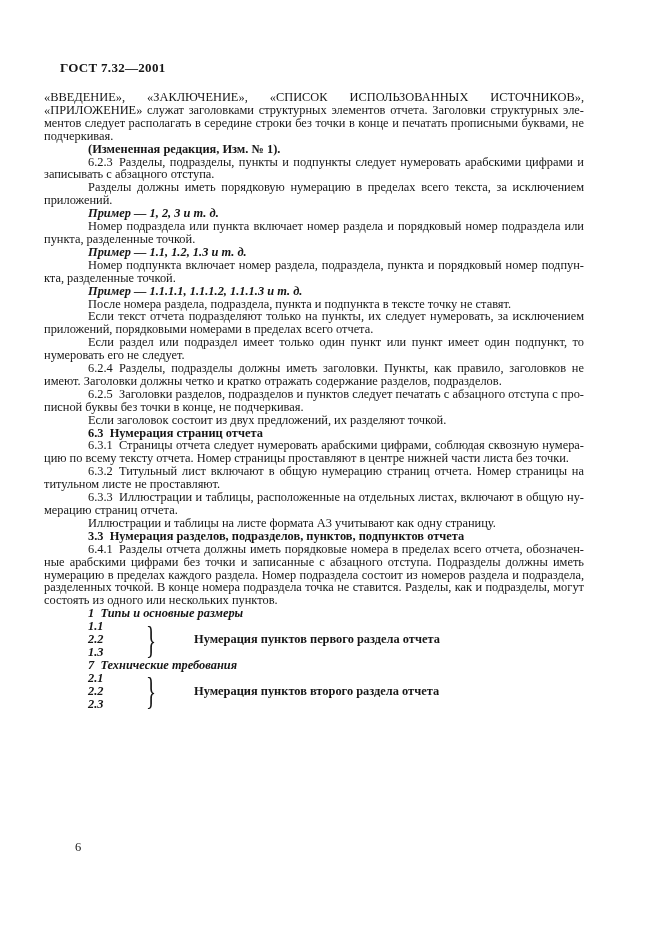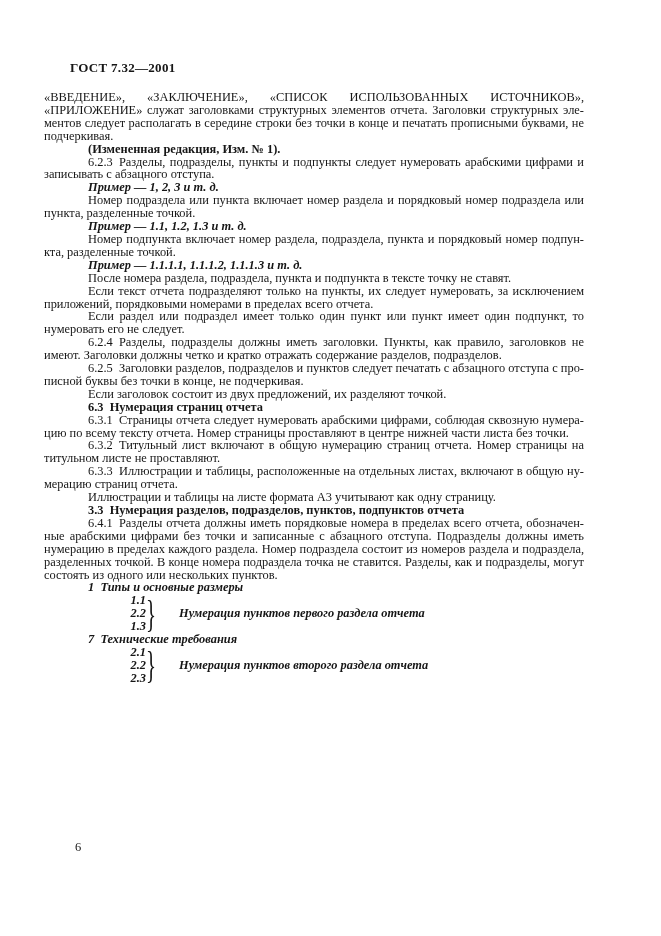--- a/index.html
+++ b/index.html
@@ -12,21 +12,21 @@
     width: 661px;
     height: 936px;
     background: #ffffff;
     font-family: "Liberation Serif", "DejaVu Serif", serif;
     color: #161616;
     overflow: hidden;
   }
   .doc-header {
     position: absolute;
     top: 60px;
-    left: 70px;
+    left: 60px;
     font-size: 13px;
     font-weight: bold;
     letter-spacing: 0.3px;
     white-space: nowrap;
   }
   .doc-body {
     position: absolute;
     top: 91px;
     left: 44px;
     width: 540px;
@@ -51,51 +51,51 @@
     text-align: left;
   }
   .brace-items {
     display: flex;
     flex-direction: column;
     justify-content: center;
     width: 58px;
     font-weight: bold;
     font-style: italic;
   }
-  .brace-item { line-height: 12.9px; text-align: right; }
+  .brace-item { line-height: 12.9px; }
   .brace {
     font-size: 38px;
     line-height: 38px;
     font-weight: normal;
     transform: scaleX(0.55);
     transform-origin: left center;
     width: 14px;
   }
   .brace-label {
-    margin-left: 19px;
+    margin-left: 34px;
     font-weight: bold;
-    font-style: italic;
   }
   .page-number {
     position: absolute;
     top: 840px;
     left: 75px;
     font-size: 12.5px;
   }
 </style>
 </head>
 <body>
 
 <div class="page">
   <div class="doc-header">ГОСТ 7.32—2001</div>
 
   <div class="doc-body" id="doc-body">
       <p class="para style-normal">«ВВЕДЕНИЕ», «ЗАКЛЮЧЕНИЕ», «СПИСОК ИСПОЛЬЗОВАННЫХ ИСТОЧНИКОВ», «ПРИЛОЖЕНИЕ» служат заголовками структурных элементов отчета. Заголовки структурных эле­ментов следует располагать в середине строки без точки в конце и печатать прописными буквами, не подчеркивая.</p>
       <p class="para style-bold indent">(Измененная редакция, Изм. № 1).</p>
       <p class="para style-normal indent">6.2.3 Разделы, подразделы, пункты и подпункты следует нумеровать арабскими цифрами и за­писывать с абзацного отступа.</p>
+      <p class="para style-normal indent">Разделы должны иметь порядковую нумерацию в пределах всего текста, за исключением при­ложений.</p>
       <p class="para style-bold-italic indent">Пример — 1, 2, 3 и т. д.</p>
       <p class="para style-normal indent">Номер подраздела или пункта включает номер раздела и порядковый номер подраздела или пункта, разделенные точкой.</p>
       <p class="para style-bold-italic indent">Пример — 1.1, 1.2, 1.3 и т. д.</p>
       <p class="para style-normal indent">Номер подпункта включает номер раздела, подраздела, пункта и порядковый номер подпун­кта, разделенные точкой.</p>
       <p class="para style-bold-italic indent">Пример — 1.1.1.1, 1.1.1.2, 1.1.1.3 и т. д.</p>
       <p class="para style-normal indent">После номера раздела, подраздела, пункта и подпункта в тексте точку не ставят.</p>
       <p class="para style-normal indent">Если текст отчета подразделяют только на пункты, их следует нумеровать, за исключением приложений, порядковыми номерами в пределах всего отчета.</p>
       <p class="para style-normal indent">Если раздел или подраздел имеет только один пункт или пункт имеет один подпункт, то нуме­ровать его не следует.</p>
       <p class="para style-normal indent">6.2.4 Разделы, подразделы должны иметь заголовки. Пункты, как правило, заголовков не име­ют. Заголовки должны четко и кратко отражать содержание разделов, подразделов.</p>
       <p class="para style-normal indent">6.2.5 Заголовки разделов, подразделов и пунктов следует печатать с абзацного отступа с про­писной буквы без точки в конце, не подчеркивая.</p>

